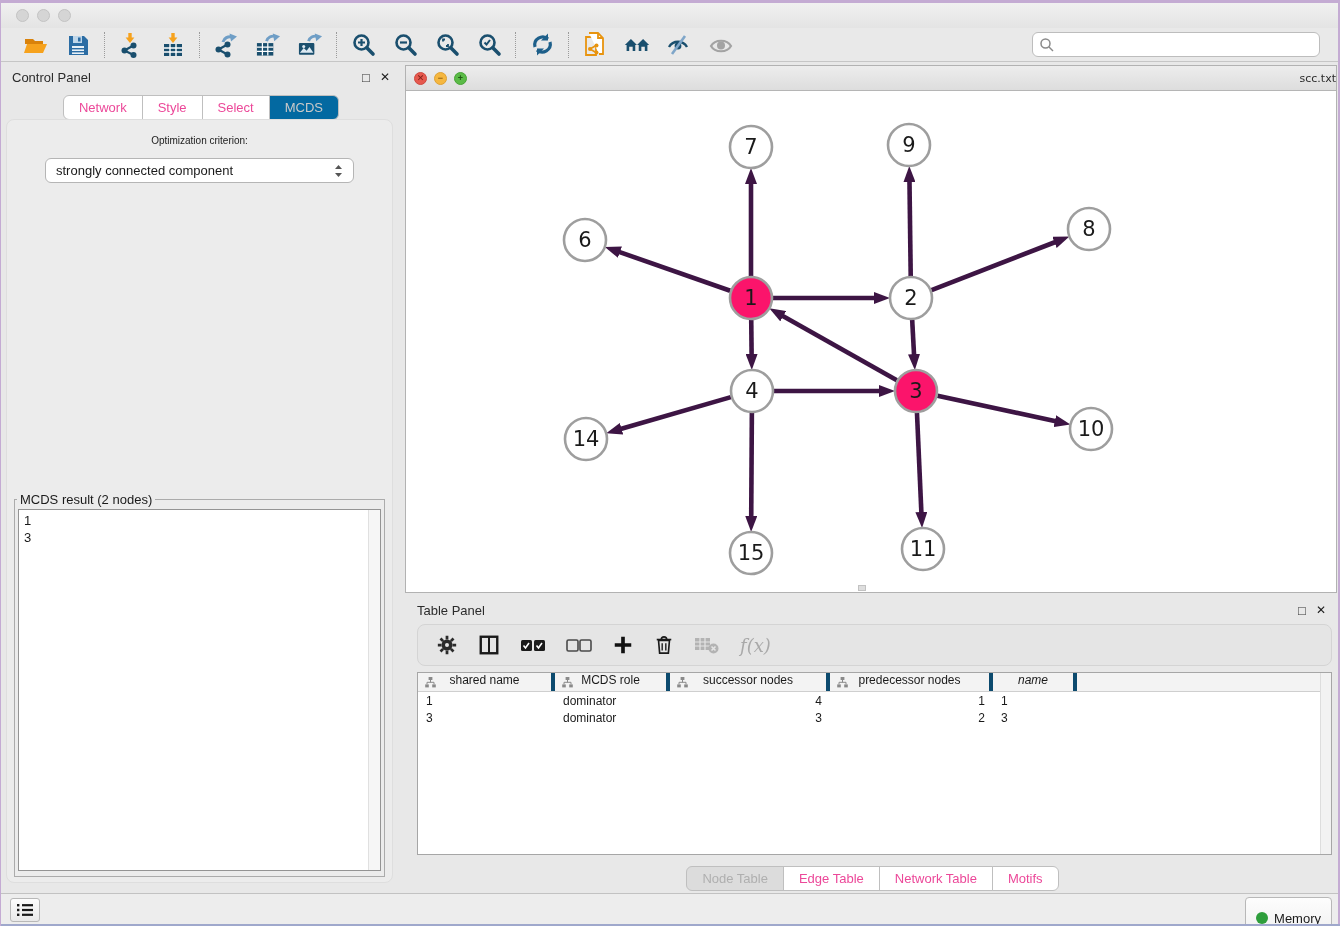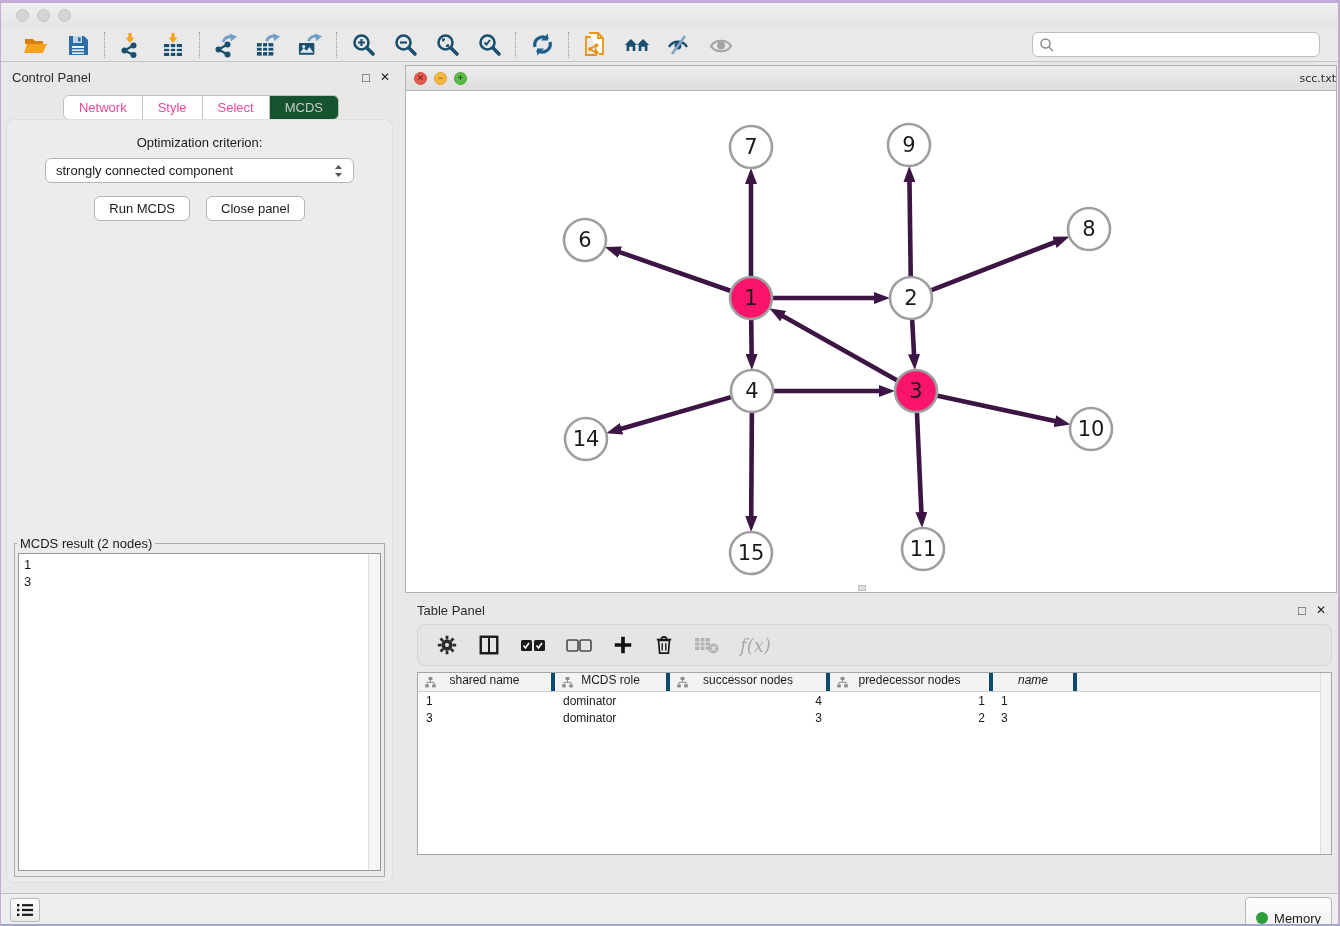--- a/index.html
+++ b/index.html
@@ -42,36 +42,36 @@
   .panel-header .ph-title { font-size:13px; color:#2B2B2B; }
   .ph-btns { margin-left:auto; display:flex; gap:10px; align-items:center; }
   .ph-btn { font-size:12px; color:#1A1A1A; cursor:pointer; line-height:1; }
   .ph-btn.float { font-size:13px; color:#333; }
 
   .tab-row { display:flex; justify-content:center; margin-top:4px; }
   .tab { font-size:13px; color:#ec4899; background:#FFFFFF; border:1px solid #BFBFBF;
     padding:4px 15px; margin-left:-1px; cursor:pointer; }
   .tab:first-child { border-radius:6px 0 0 6px; margin-left:0; }
   .tab:last-child { border-radius:0 6px 6px 0; }
-  .tab.disabled-sel { background:#14532d; color:#C9C9C9; }
+  .tab.disabled-sel { background:#0369a1; color:#C9C9C9; }
   .tab.bsel { background:#DCDCDC; color:#AFAFAF; }
 
   #cp-body { position:absolute; left:6px; right:9px; top:56px; bottom:10px;
     background:#ECECEC; border:1px solid #DEDEDE; border-radius:8px; }
-  #opt-label { text-align:center; margin-top:15px; font-size:13px; color:#1A1A1A; }
+  #opt-label { text-align:center; margin-top:15px; font-size:10px; color:#1A1A1A; }
   #opt-select { position:absolute; left:38px; right:38px; top:38px; height:25px;
     background:#fff; border:1px solid #B5B5B5; border-radius:6px;
     display:flex; align-items:center; padding:0 10px; font-size:13px; color:#1A1A1A; cursor:pointer; }
   #opt-select .chev { margin-left:auto; }
   .cp-buttons { position:absolute; left:0; right:0; top:76px; display:flex; justify-content:center; gap:16px; }
   .push-btn { background:#fff; border:1px solid #B5B5B5; border-radius:6px;
     font-size:13px; color:#1A1A1A; padding:4px 14px; min-width:88px; text-align:center; cursor:pointer; }
 
   #mcds-fieldset { position:absolute; left:7px; right:7px; top:372px; bottom:5px;
-    border:1px solid #ABABAB;margin-top:44px; }
+    border:1px solid #ABABAB; }
   #mcds-fieldset legend { font-size:13px; color:#1A1A1A; margin-left:2px; padding:0 3px; }
   #mcds-result { position:absolute; left:3px; right:3px; top:2px; bottom:5px;
     background:#fff; border:1px solid #949494; font-size:13px; color:#1A1A1A;
     padding:2px 5px; line-height:17px; white-space:pre; overflow:hidden; }
   #mcds-scroll { position:absolute; right:4px; top:3px; bottom:6px; width:12px;
     background:#F6F6F6; border-left:1px solid #E0E0E0; }
 
   
   #network-window { position:absolute; left:405px; top:65px; width:932px; height:528px;
     background:#fff; border:1px solid #B2B2B2; }
@@ -309,24 +309,20 @@
       <div class="tab disabled-sel">MCDS</div>
     </div>
   <div id="cp-body">
     <div id="opt-label">Optimization criterion:</div>
     <div id="opt-select">
       <span>strongly connected component</span>
       <svg class="chev" width="9" height="14" viewBox="0 0 9 14">
         <path d="M1 5l3.5-4L8 5z" fill="#555"></path>
           <path d="M1 9l3.5 4L8 9z" fill="#555"></path>
       </svg>
-    </div>
-    <div class="cp-buttons">
-      <div class="push-btn">Run MCDS</div>
-      <div class="push-btn">Close panel</div>
     </div>
     <fieldset id="mcds-fieldset">
       <legend>MCDS result (2 nodes)</legend>
       <div id="mcds-result">1
 3</div>
       <div id="mcds-scroll"></div>
     </fieldset>
   </div>
 </div>
 
@@ -500,20 +496,26 @@
         <div class="nt-row">
           <div class="nt-cell" style="width: 137px; text-align: left;">3</div>
           <div class="nt-cell" style="width: 115px; text-align: left;">dominator</div>
           <div class="nt-cell" style="width: 160px; text-align: right;">3</div>
           <div class="nt-cell" style="width: 163px; text-align: right;">2</div>
           <div class="nt-cell" style="width: 84px; text-align: left;">3</div>
         </div>
       </div>
     <div id="nt-scroll"></div>
   </div>
+  <div id="tp-tabs" class="tab-row">
+      <div class="tab bsel">Node Table</div>
+      <div class="tab">Edge Table</div>
+      <div class="tab">Network Table</div>
+      <div class="tab">Motifs</div>
+    </div>
 </div>
 
 <div id="status-bar">
   <div id="list-btn">
     <svg width="18" height="16" viewBox="0 0 18 16">
       <rect x="1" y="2" width="2.4" height="2.4" fill="#1A1A1A"></rect>
         <path d="M6 3.2h11" stroke="#1A1A1A" stroke-width="2.2"></path>
       <rect x="1" y="6.8" width="2.4" height="2.4" fill="#1A1A1A"></rect>
         <path d="M6 8h11" stroke="#1A1A1A" stroke-width="2.2"></path>
       <rect x="1" y="11.6" width="2.4" height="2.4" fill="#1A1A1A"></rect>

